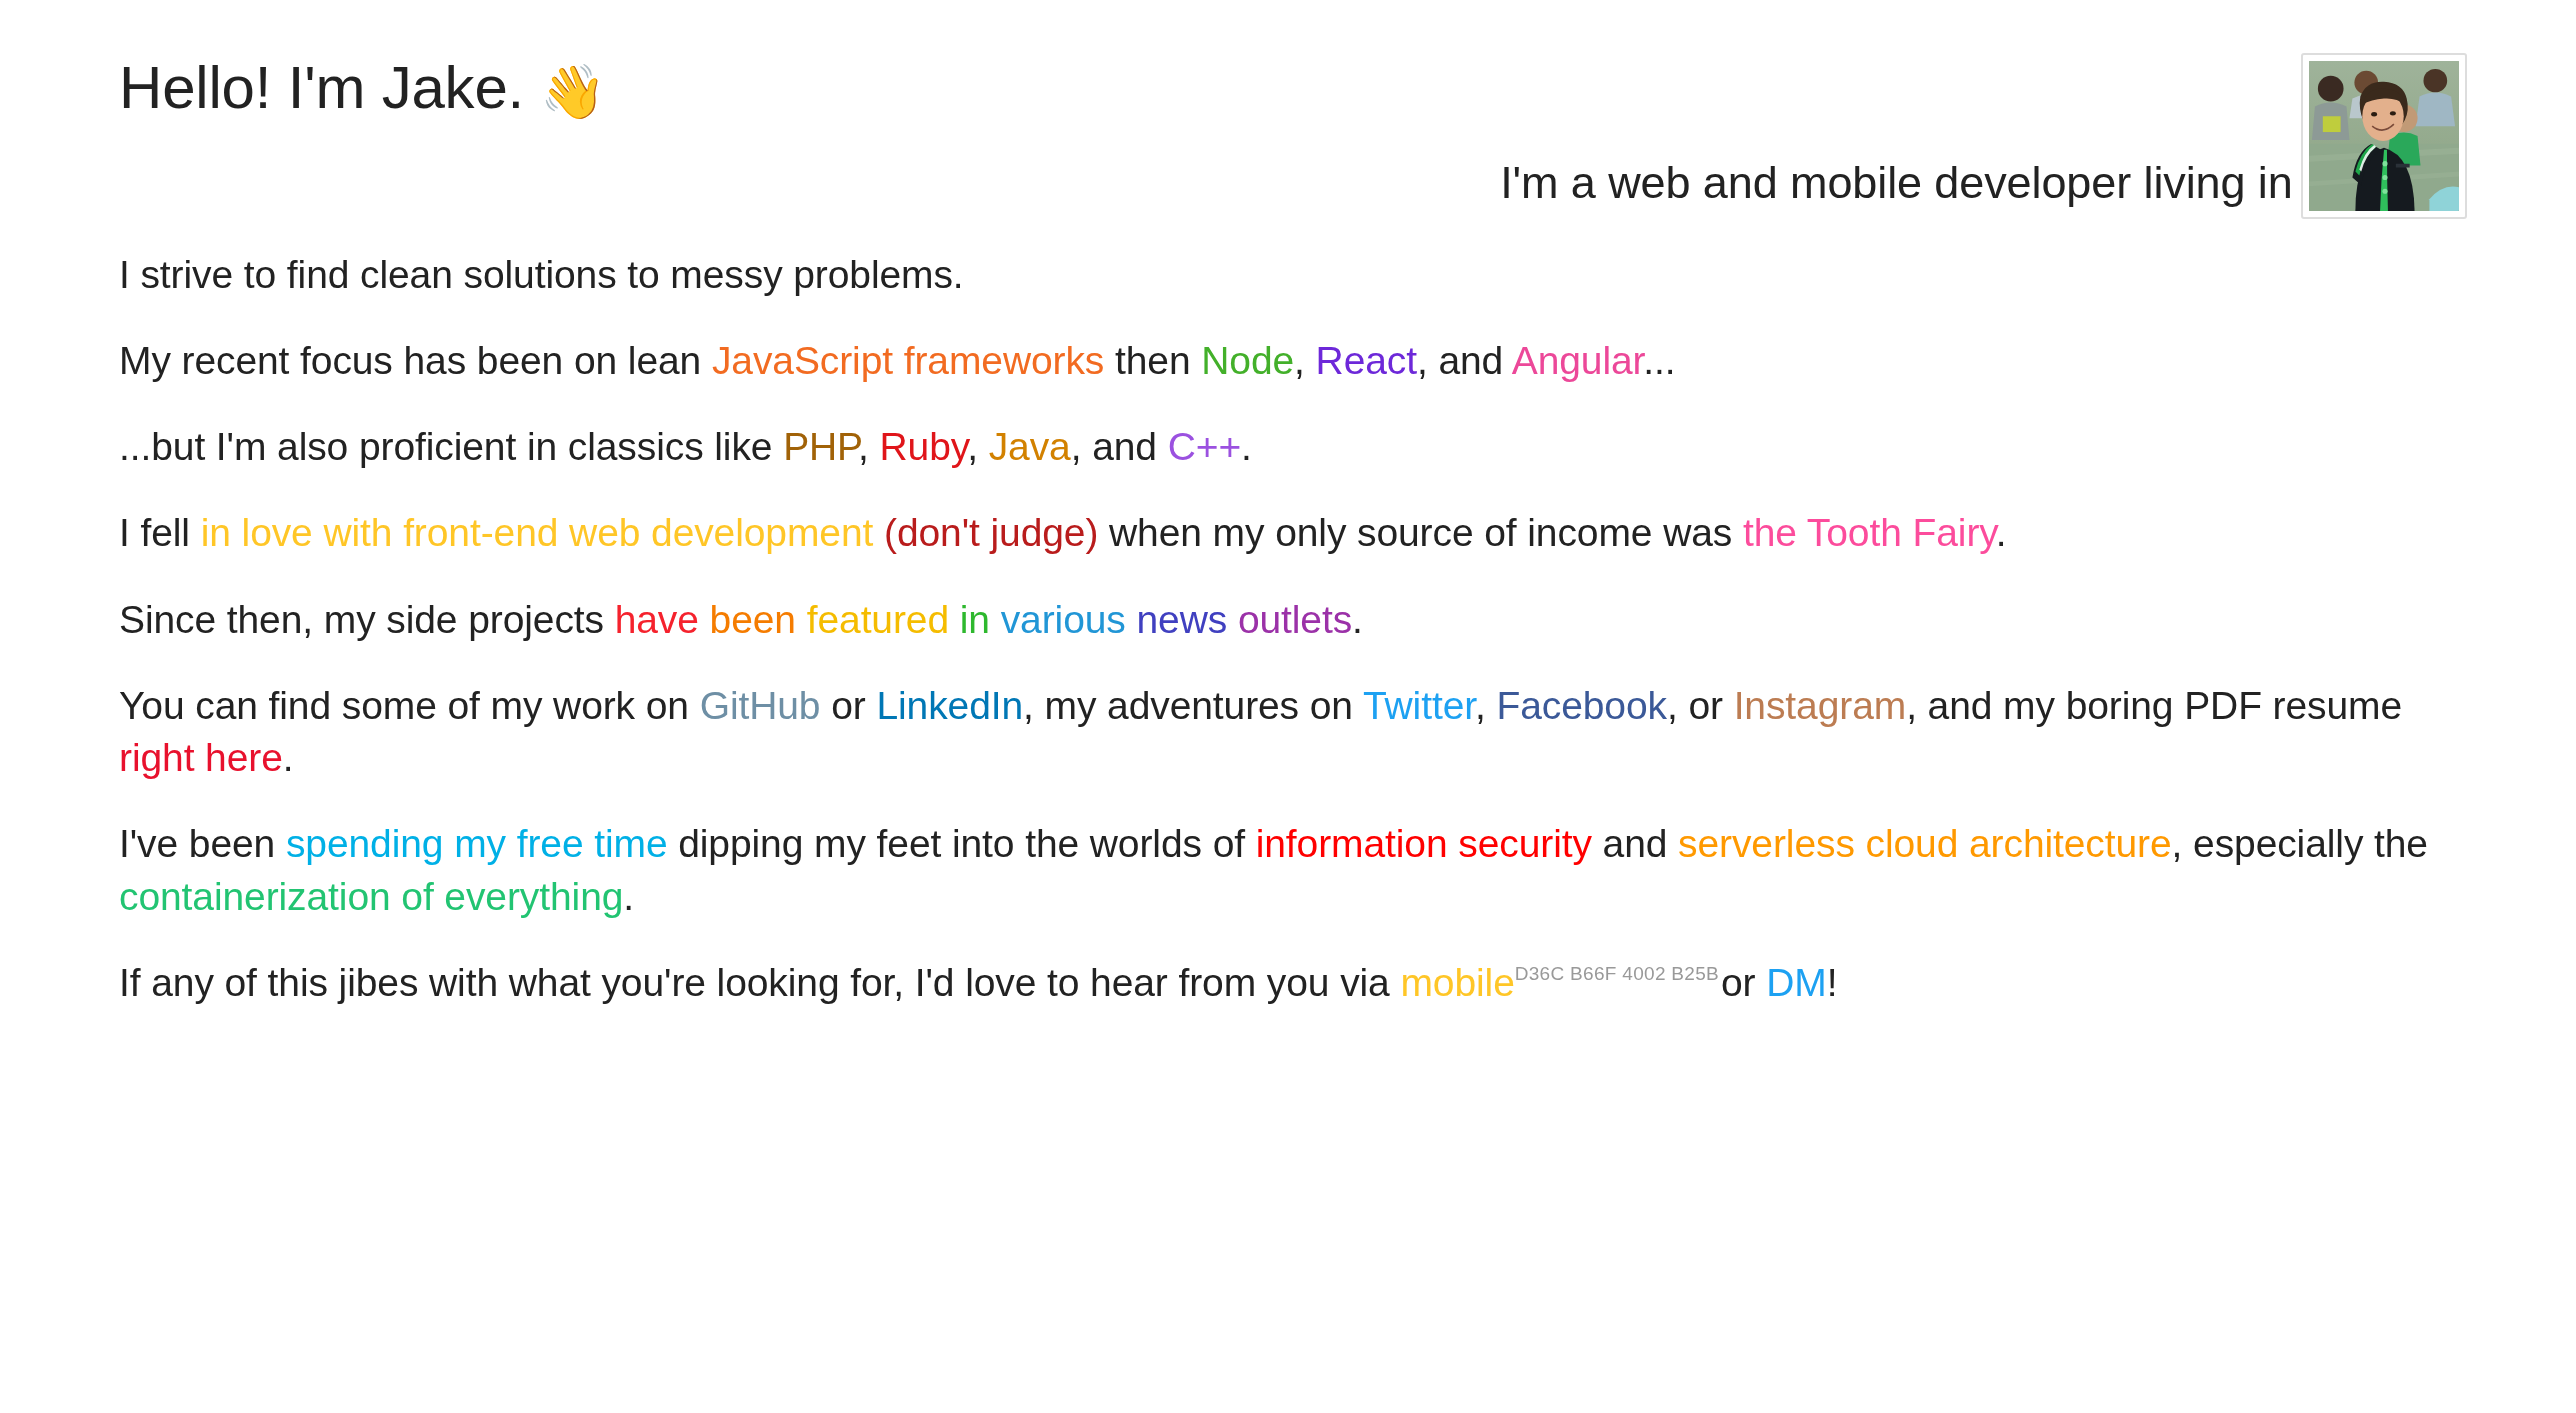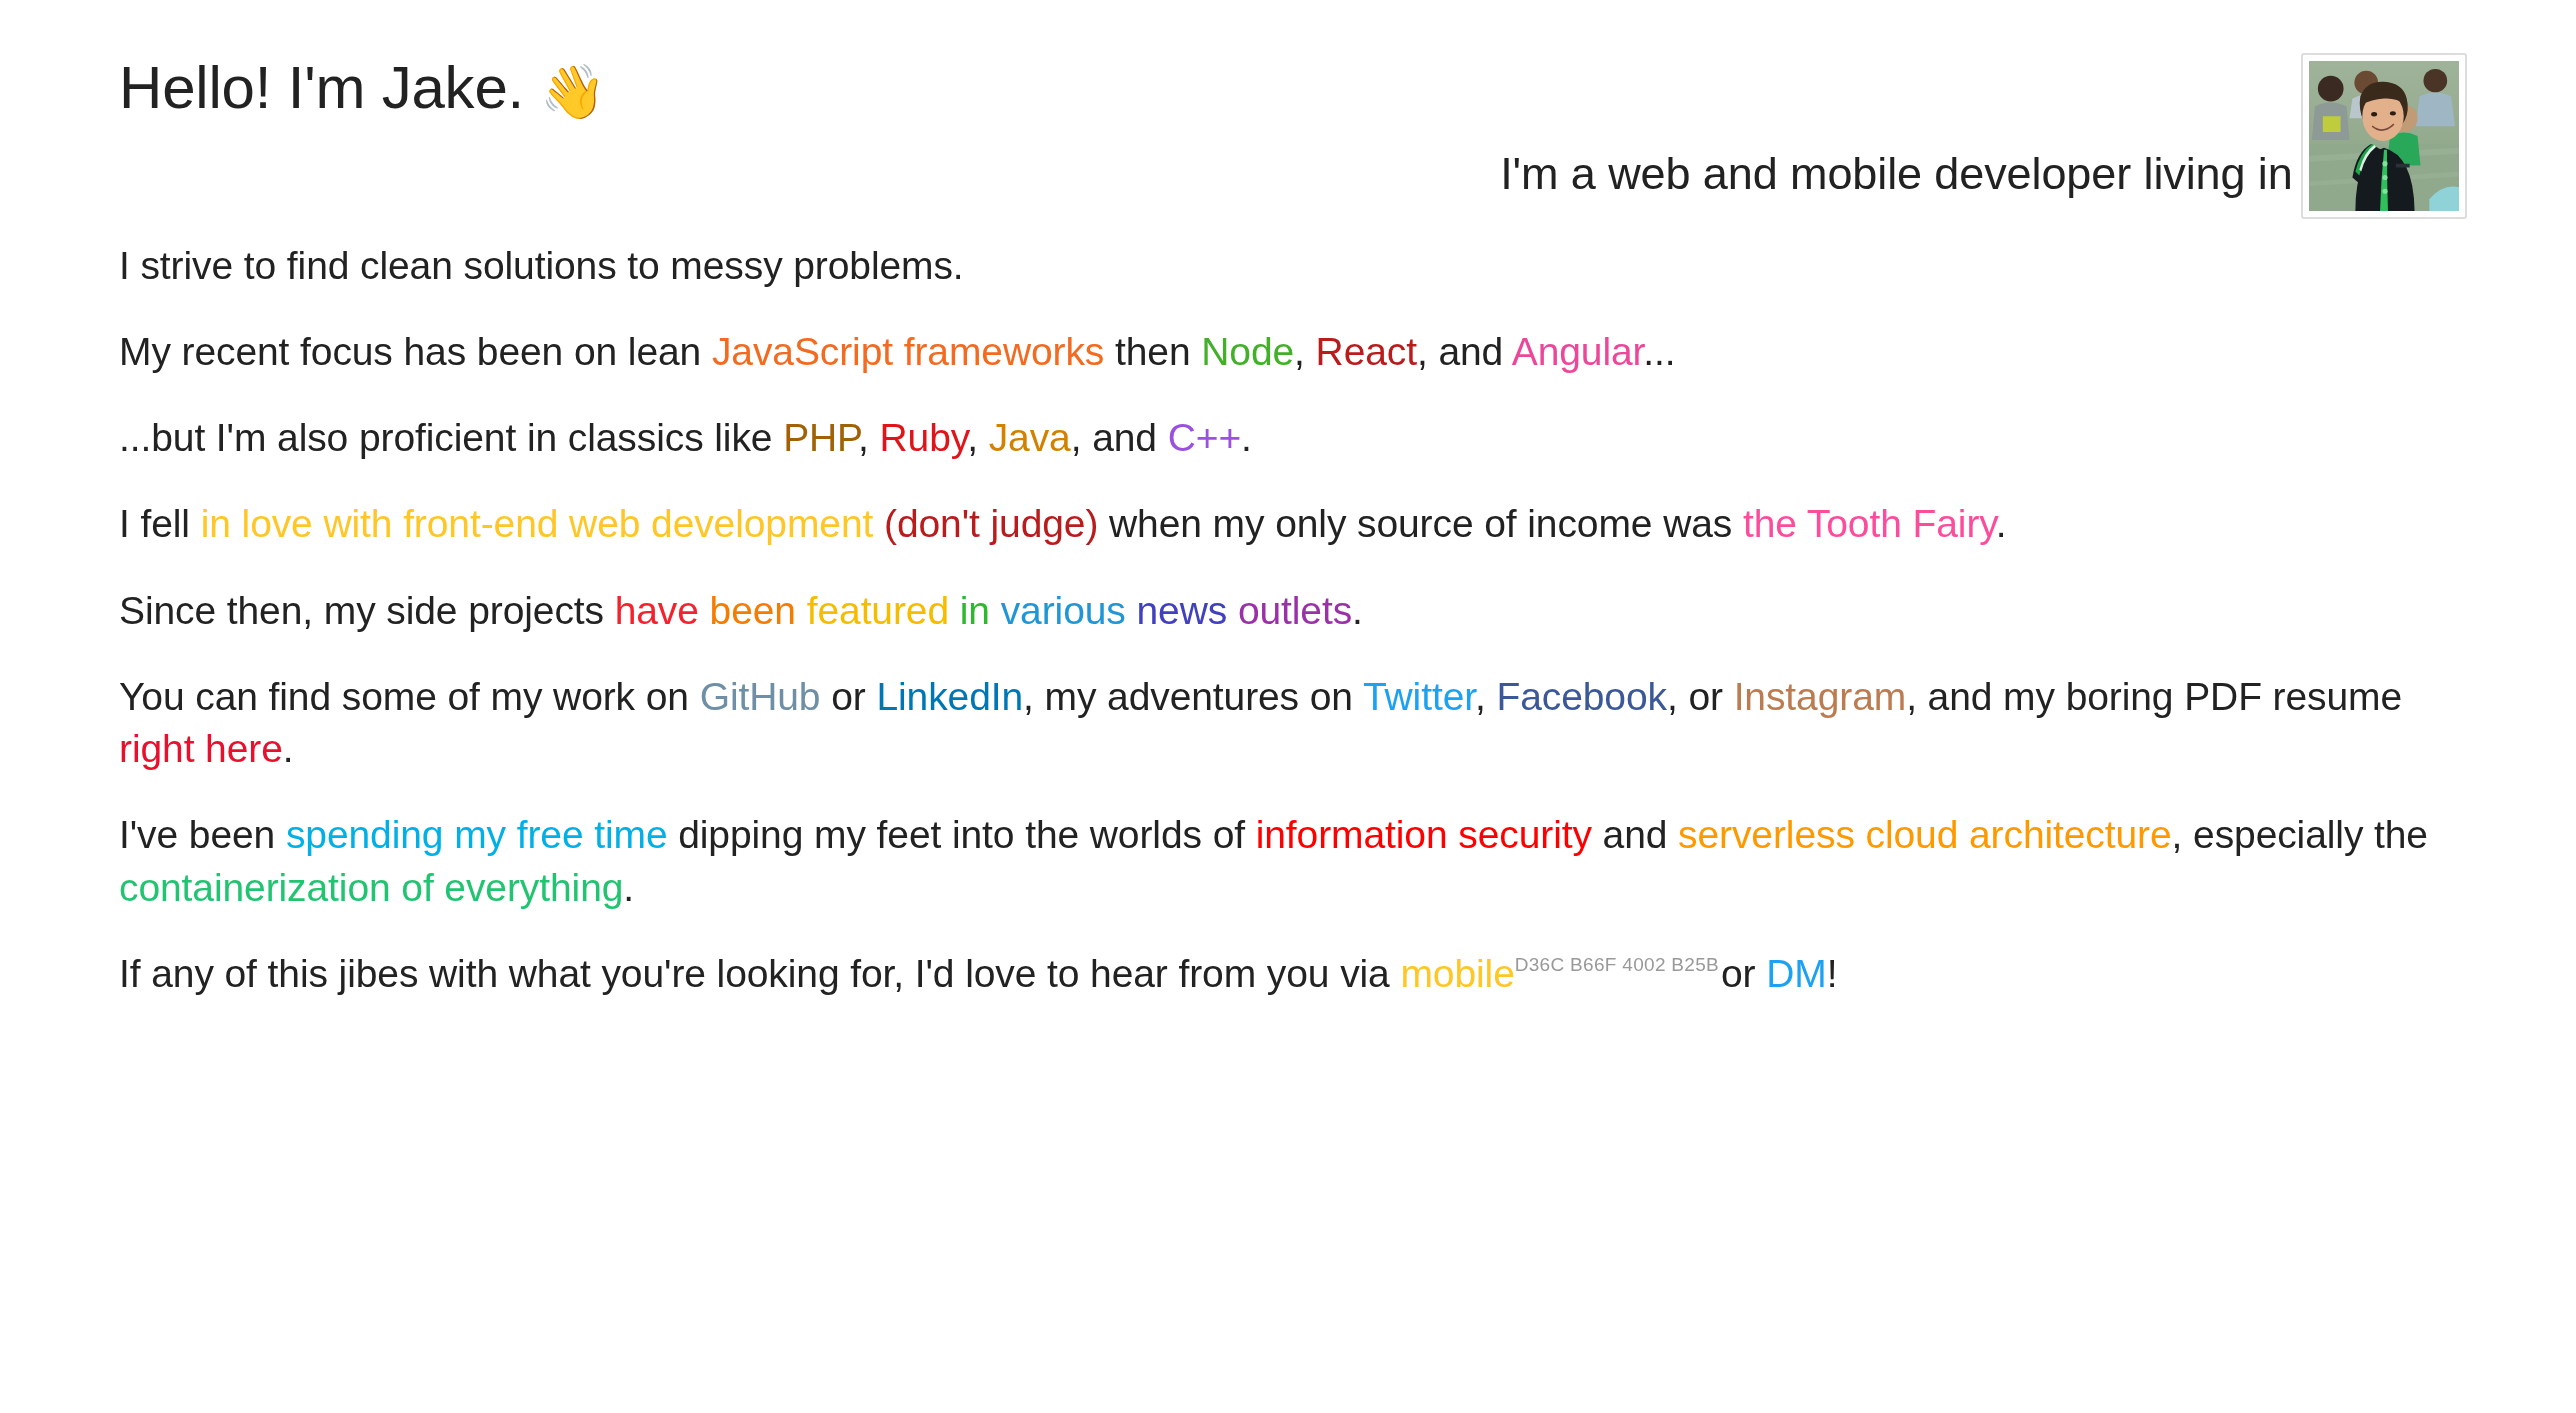--- a/index.html
+++ b/index.html
@@ -22,21 +22,21 @@
     padding: 38px 119px 0 119px;
   }
   .content {
     width: 2346px;
   }
   h1.greeting {
     font-size: 60px;
     font-weight: 400;
     line-height: 1.12;
     color: #222222;
-    margin: 16px 0 23px 0;
+    margin: 16px 0 32px 0;
     letter-spacing: -0.2px;
   }
   h1.greeting .wave {
     font-size: 53px;
     line-height: 1;
     vertical-align: -2px;
   }
   p.lead {
     font-size: 45px;
     font-weight: 400;
@@ -156,21 +156,21 @@
   </div>
 
   <div class="content">
 
     <h1 class="greeting"><span>Hello! I'm Jake.</span> <span class="wave">👋</span></h1>
 
     <p class="lead"><span>I'm a web and mobile developer living in </span><a class="link" style="color:#0b8a43">Boston</a><span>.</span></p>
 
     <p class="body-text">I strive to find clean solutions to messy problems.</p>
 
-    <p class="body-text"><span>My recent focus has been on lean </span><a class="link" style="color:#f26b21">JavaScript frameworks</a><span> then </span><a class="link" style="color:#43b02a">Node</a><span>, </span><a class="link" style="color:#b91c1c">React</a><span>, and </span><a class="link" style="color:#ec4899">Angular</a><span>...</span></p>
+    <p class="body-text"><span>My recent focus has been on lean </span><a class="link" style="color:#f26b21">JavaScript frameworks</a><span> then </span><a class="link" style="color:#43b02a">Node</a><span>, </span><a class="link" style="color:#6d28d9">React</a><span>, and </span><a class="link" style="color:#ec4899">Angular</a><span>...</span></p>
 
     <p class="body-text"><span>...but I'm also proficient in classics like </span><a class="link" style="color:#a16207">PHP</a><span>, </span><a class="link" style="color:#e0151a">Ruby</a><span>, </span><a class="link" style="color:#d28100">Java</a><span>, and </span><a class="link" style="color:#9b51e0">C++</a><span>.</span></p>
 
     <p class="body-text"><span>I fell </span><a class="link" style="color:#ffc627">in love with front-end web development</a><span> </span><span class="muted">(don't judge)</span><span> when my only source of income was </span><a class="link" style="color:#fc4c9c">the Tooth Fairy</a><span>.</span></p>
 
     <p class="body-text"><span>Since then, my side projects </span><a class="link" style="color:#f5222d">have</a><span> </span><a class="link" style="color:#f57c00">been</a><span> </span><a class="link" style="color:#f5bc00">featured</a><span> </span><a class="link" style="color:#2eb82e">in</a><span> </span><a class="link" style="color:#2196d6">various</a><span> </span><a class="link" style="color:#4040c0">news</a><span> </span><a class="link" style="color:#9b31a8">outlets</a><span>.</span></p>
 
     <p class="body-text wide"><span>You can find some of my work on </span><a class="link" style="color:#6e8fa5">GitHub</a><span> or </span><a class="link" style="color:#0077b5">LinkedIn</a><span>, my adventures on </span><a class="link" style="color:#1da1f2">Twitter</a><span>, </span><a class="link" style="color:#3b5998">Facebook</a><span>, or </span><a class="link" style="color:#bc7c52">Instagram</a><span>, and my boring PDF resume </span><a class="link" style="color:#e8112d">right here</a><span>.</span></p>
 
     <p class="body-text wide"><span>I've been </span><a class="link" style="color:#00b0e6">spending my free time</a><span> dipping my feet into the worlds of </span><a class="link" style="color:#ff0000">information security</a><span> and </span><a class="link" style="color:#ff9900">serverless cloud architecture</a><span>, especially the </span><a class="link" style="color:#22c472">containerization of everything</a><span>.</span></p>

